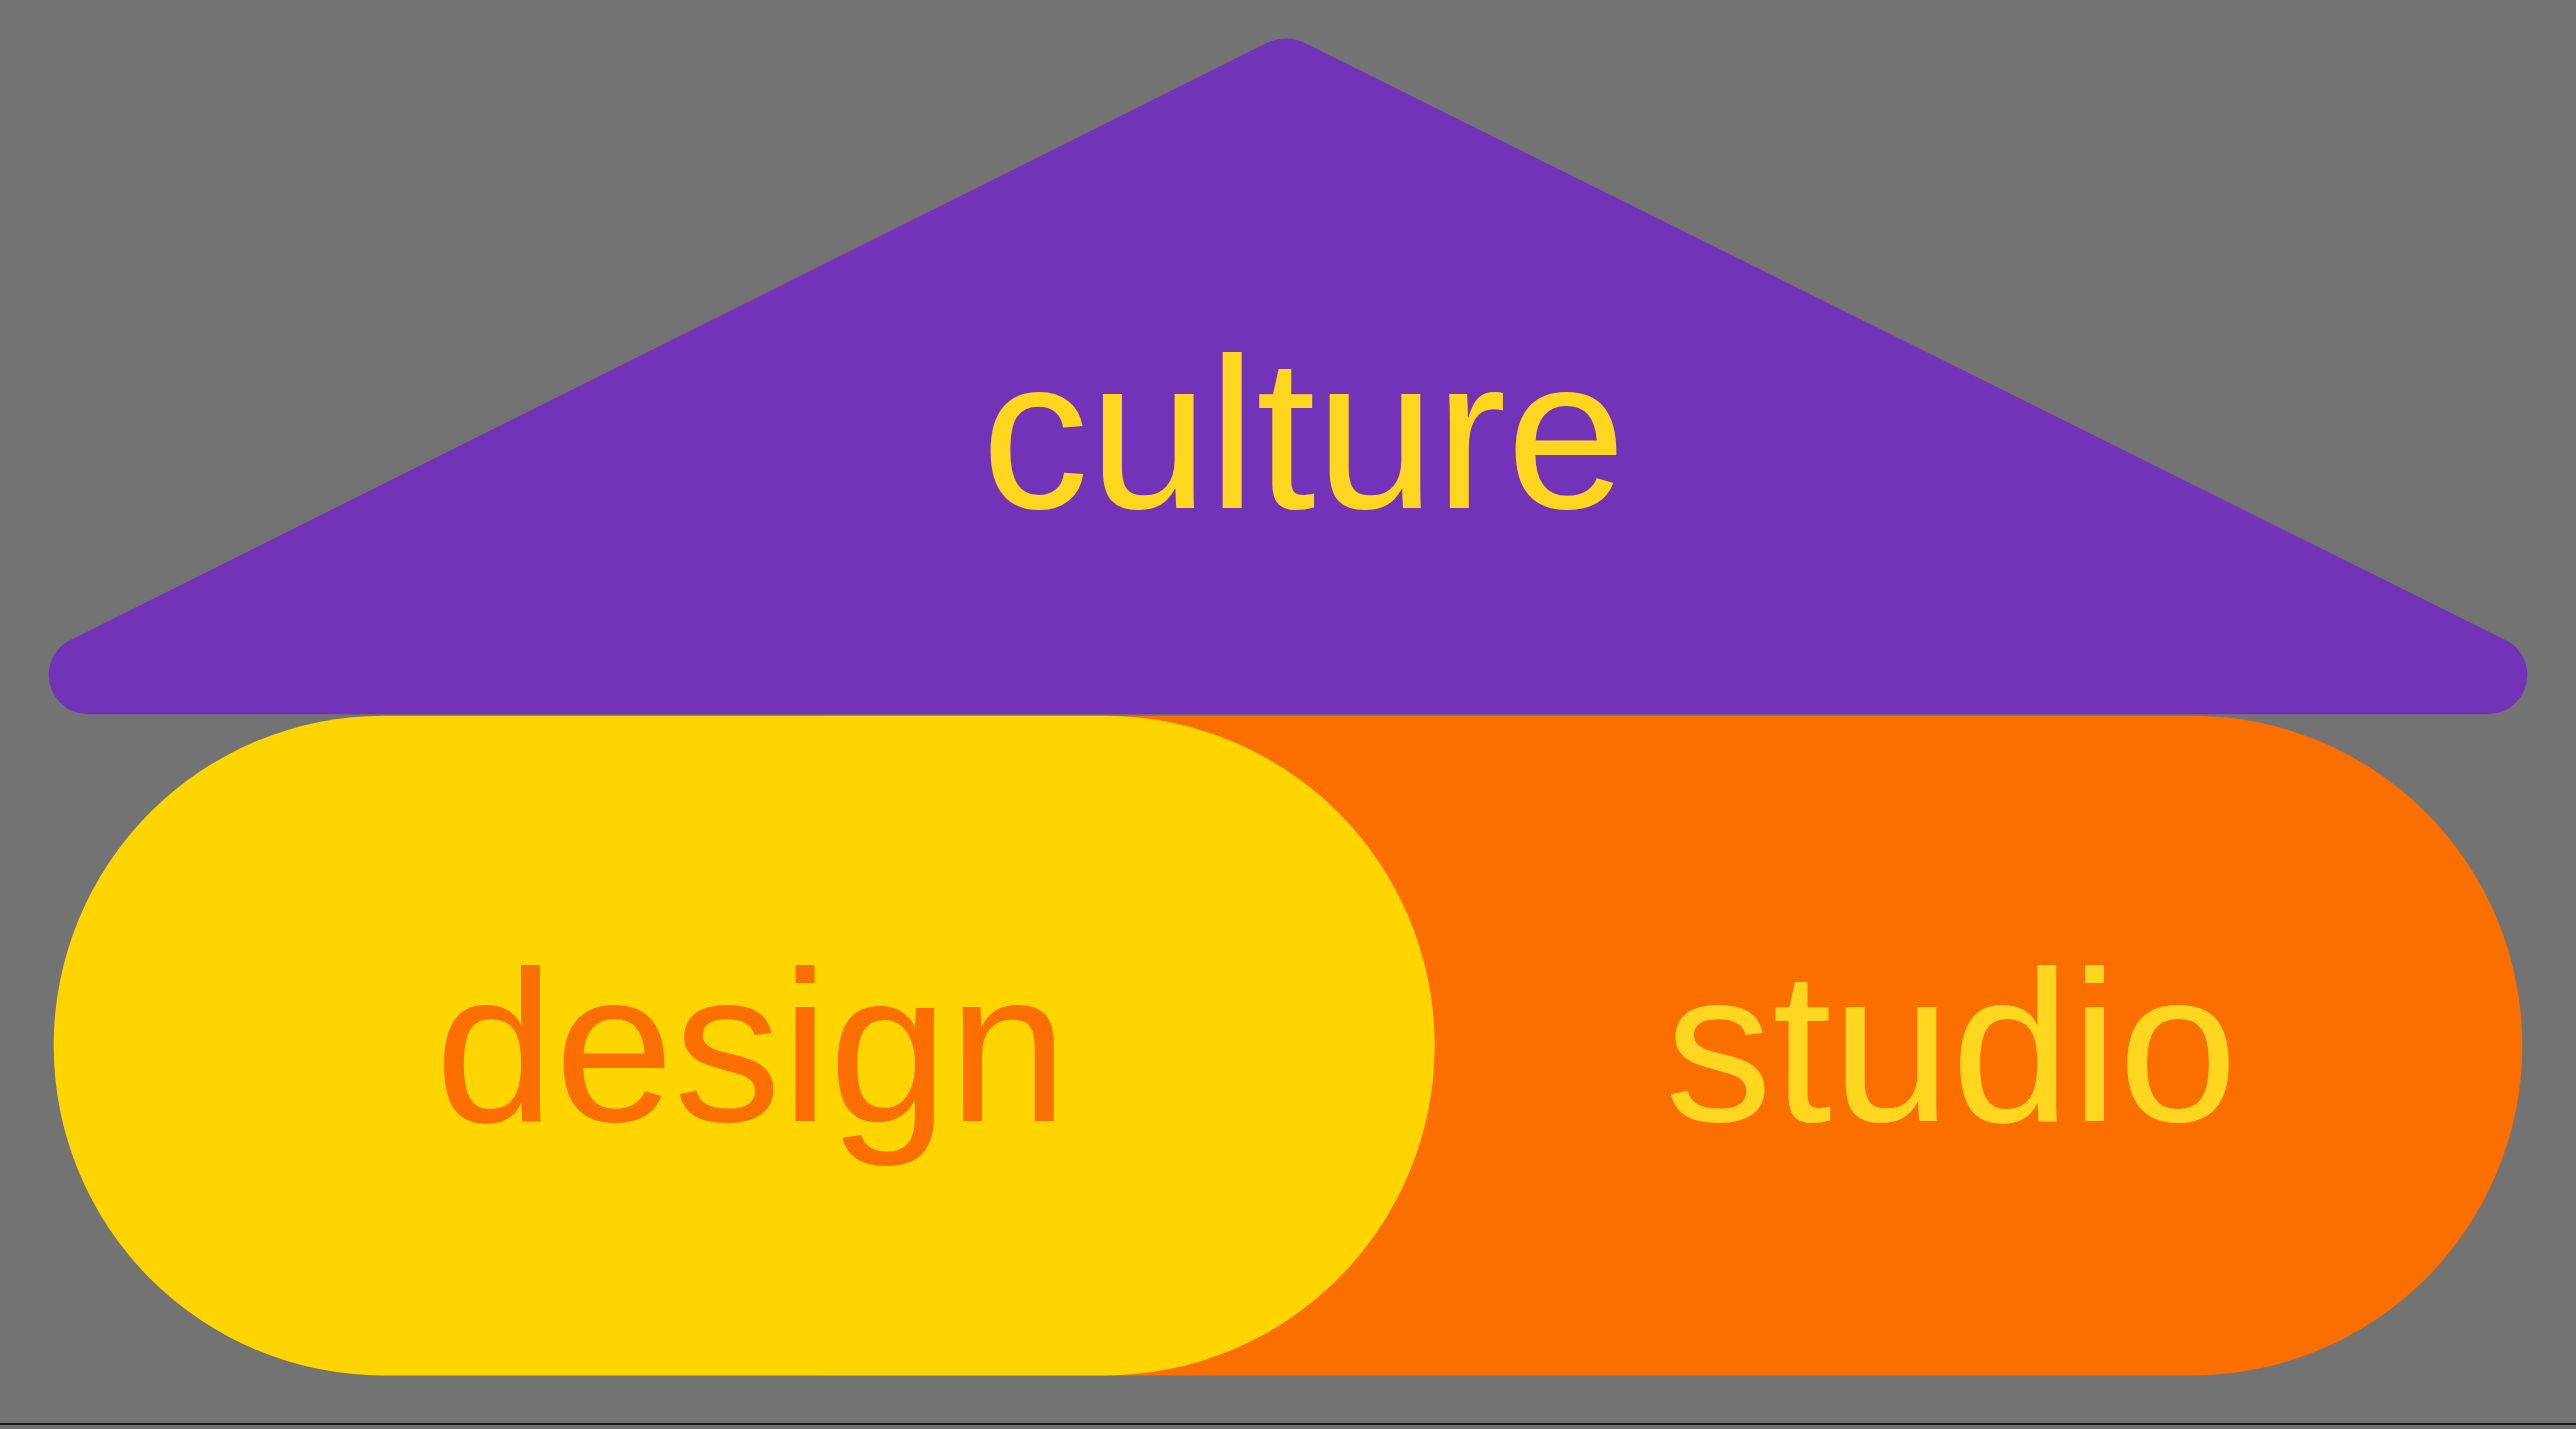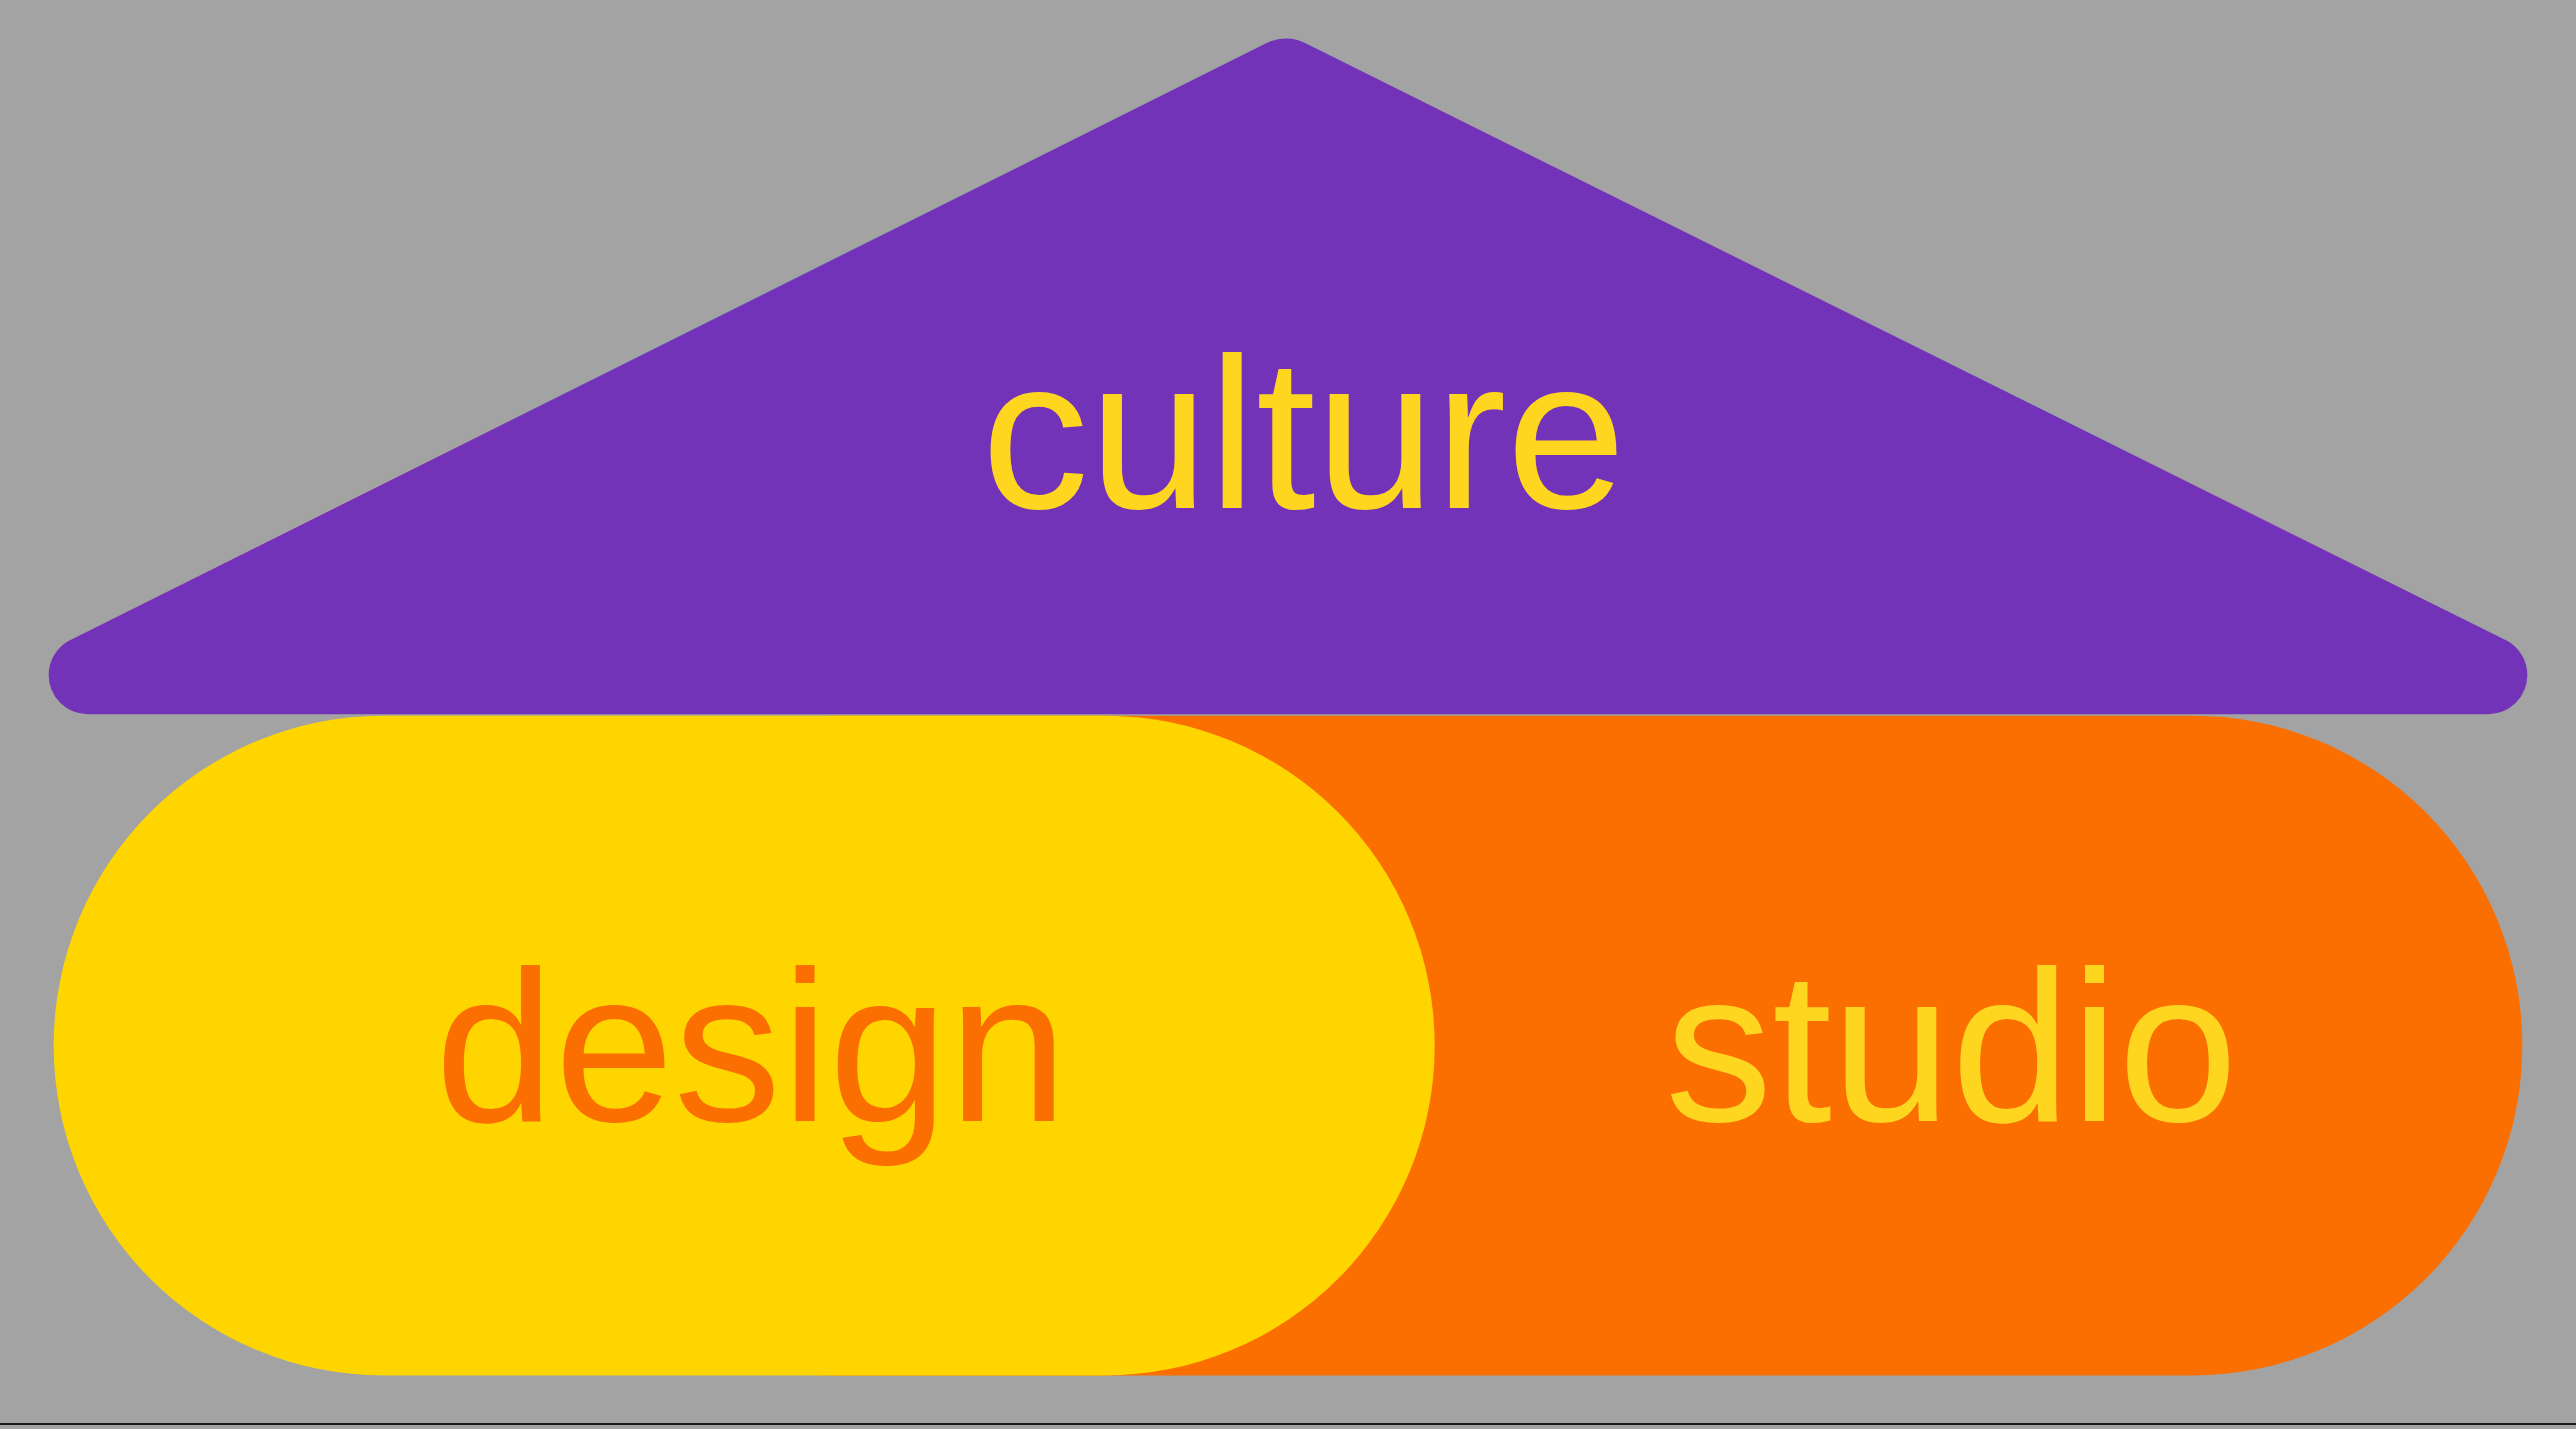--- a/index.html
+++ b/index.html
@@ -44,21 +44,21 @@
     font-weight: 400;
     font-stretch: condensed;
     letter-spacing: 0px;
     dominant-baseline: alphabetic;
     text-anchor: middle;
   }
 </style>
 </head>
 <body>
 
-<div id="canvas" style="background: #a3a3a3;">
+<div id="canvas" style="background: #737373;">
 
   <svg id="diagram-svg" viewBox="0 0 3600 1998" xmlns="http://www.w3.org/2000/svg">
 
     <g>
       <path id="roof-path" d="M 68 943
                A 55 55 0 0 1 95 896
                L 1768 61
                A 60 60 0 0 1 1826 61
                L 3505 896
                A 55 55 0 0 1 3532 943

